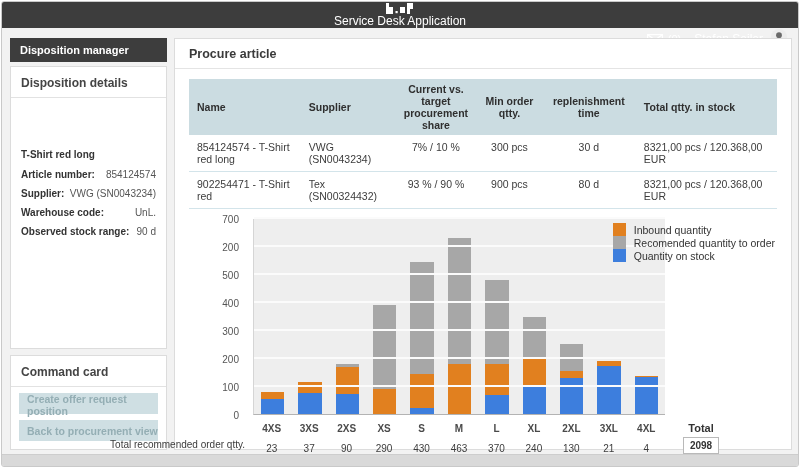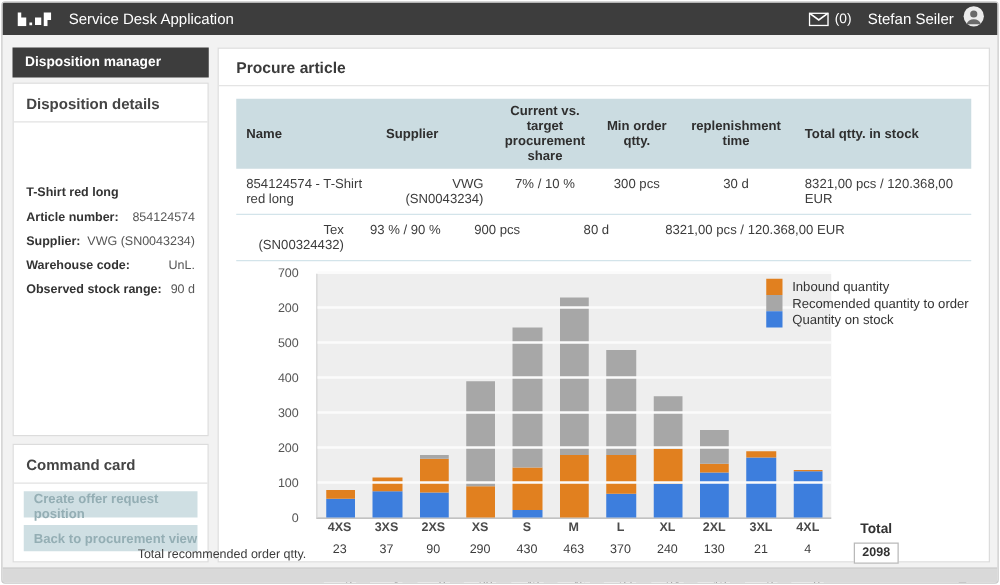--- a/index.html
+++ b/index.html
@@ -2,21 +2,21 @@
 <html><head>
 <meta charset="utf-8">
 <style>
   * { margin:0; padding:0; box-sizing:border-box; }
   html,body { width:800px; height:468px; background:#fff; font-family:"Liberation Sans", sans-serif; }
   .app { position:absolute; left:1px; top:1px; width:798px; height:466px; background:#f2f2f2;
          border:1px solid #c9c9c9; border-radius:3px; overflow:hidden; }
 
   
   .hdr { position:absolute; top:0; left:0; right:0; height:26px; background:#3d3d3d;
-         display:flex; align-items:center; color:#fff; }
+         display:flex; align-items:center; color:#fff;flex-direction:column; }
   .hdr .logo { margin:0 14px 0 12px; display:flex; align-items:center; }
   .hdr .title { font-size:12px; }
   .hdr .right { margin-left:auto; display:flex; align-items:center; gap:7px; padding-right:10px; }
   .hdr .inbox { display:flex; align-items:center; gap:5px; font-size:11px; cursor:pointer; }
   .hdr .uname { font-size:12px; margin-left:6px; }
   .avatar { width:18px; height:18px; }
 
   
   .body { position:absolute; top:36px; left:8px; right:6px; bottom:16px; display:flex; gap:7px; }
   .sidebar { flex:0 0 157px; display:flex; flex-direction:column; }
@@ -44,40 +44,40 @@
   .main-title { font-size:12.5px; font-weight:bold; color:#3a3a3a; padding:8px 14px 7px;
                 border-bottom:1px solid #e4e4e4; }
   .content { position:relative; padding:10px 14px 0; }
 
   
   .thead { display:flex; background:#cbdce1; }
   .thead .tcell { font-weight:bold; color:#2f2f2f; padding:4px 8px; font-size:10.5px; line-height:12px;
                   display:flex; align-items:center; min-height:30px; }
   .trow { display:flex; border-bottom:1px solid #d3e4ea; cursor:pointer; }
   .trow .tcell { padding:6px 8px; font-size:10.5px; color:#3c3c3c; }
-  .c0{flex:0 0 19%;} .c1{flex:0 0 16%;text-align:right;} .c2{flex:0 0 14%; justify-content:center; text-align:center;}
+  .c0{flex:0 0 19%;} .c1{flex:0 0 16%;} .c2{flex:0 0 14%; justify-content:center; text-align:center;}
   .c3{flex:0 0 11%; justify-content:center; text-align:center;}
   .c4{flex:0 0 16%; justify-content:center; text-align:center;} .c5{flex:1;}
 
   
   .chart { position:relative; height:200px; margin-top:8px; }
   .plot { position:absolute; left:64px; top:2px; width:412px; height:196px; background:#eeeeee;
           border-left:1px solid #d5d5d5; border-bottom:1px solid #b3b3b3; }
   .gridline { position:absolute; left:0; right:0; height:2px; background:#fbfbfb; }
   .ylabels { position:absolute; left:0; top:2px; width:56px; height:196px; }
   .ylab { position:absolute; right:6px; font-size:10px; color:#555; transform:translateY(50%); }
   .bars { position:absolute; inset:0; display:flex; }
   .bar-col { flex:1; position:relative; }
   .bar-seg { position:absolute; left:7px; right:7px; }
   .legend { position:absolute; right:2px; top:6px; display:flex; flex-direction:column; gap:0; }
   .leg-item { display:flex; align-items:center; gap:8px; font-size:10.5px; color:#333; }
   .leg-swatch { width:13px; height:13px; flex:0 0 13px; }
 
   
-  .grow { display:flex; align-items:flex-start; }
+  .grow { display:flex; align-items:flex-end; }
   .row-label { position:relative; flex:0 0 64px; height:100%; }
   .row-label span { position:absolute; right:8px; top:50%; transform:translateY(-50%);
                     white-space:nowrap; font-size:10px; color:#3c3c3c; }
   .cells { flex:0 0 412px; display:flex; }
   .cell { flex:1; display:flex; justify-content:center; align-items:center;
           font-size:10px; color:#3c3c3c; }
   .xlab { font-weight:bold; color:#4a4a4a; }
   .tot-cell { flex:0 0 72px; display:flex; justify-content:center; align-items:center; }
   .xlabels-row { height:17px; }
   .totals-row { height:20px; }
@@ -181,20 +181,21 @@
         <div id="tbody">
             <div class="trow">
               <div class="tcell c0">854124574 - T-Shirt red long</div>
               <div class="tcell c1">VWG (SN0043234)</div>
               <div class="tcell c2">7% / 10 %</div>
               <div class="tcell c3">300 pcs</div>
               <div class="tcell c4">30 d</div>
               <div class="tcell c5">8321,00 pcs / 120.368,00 EUR</div>
             </div>
             <div class="trow">
+              <div class="tcell c0">902254471 - T-Shirt red</div>
               <div class="tcell c1">Tex (SN00324432)</div>
               <div class="tcell c2">93 % / 90 %</div>
               <div class="tcell c3">900 pcs</div>
               <div class="tcell c4">80 d</div>
               <div class="tcell c5">8321,00 pcs / 120.368,00 EUR</div>
             </div>
           </div>
 
         <div class="chart">
           <div class="ylabels" id="ylabels">

